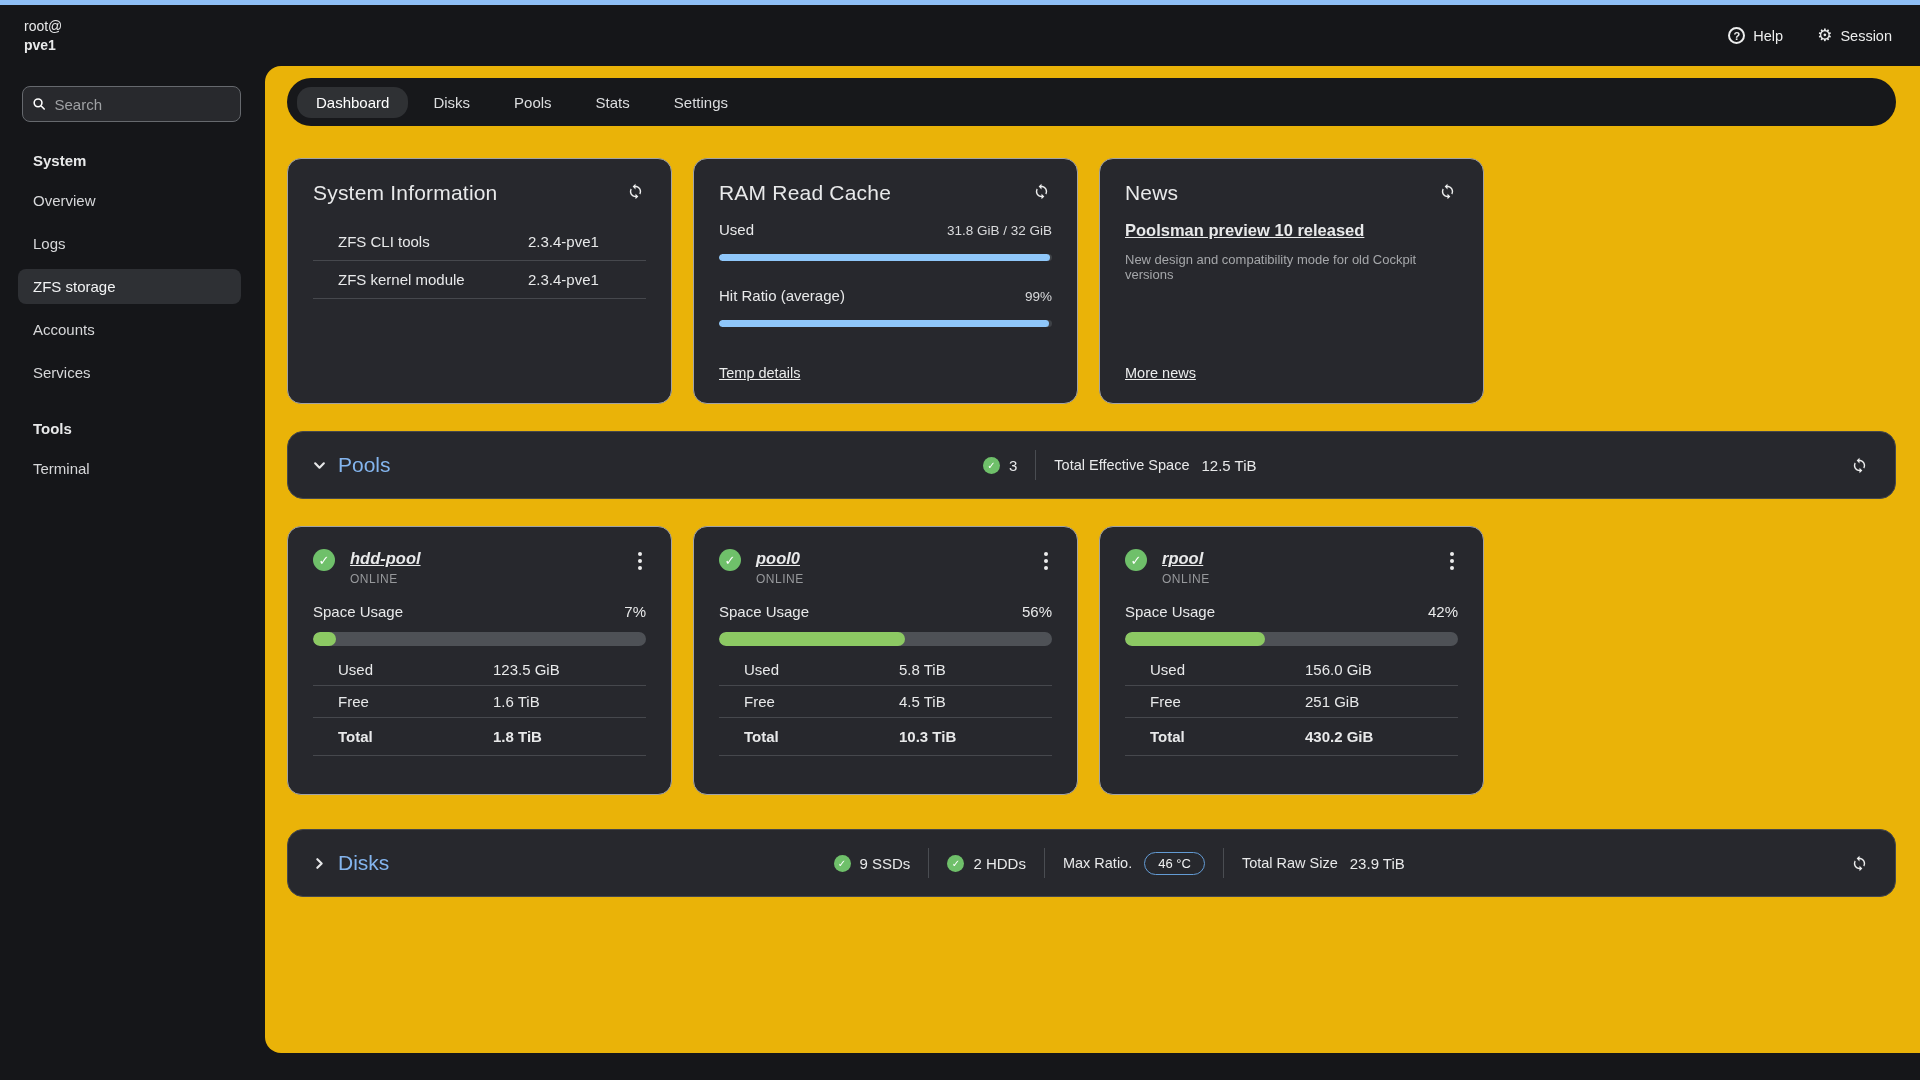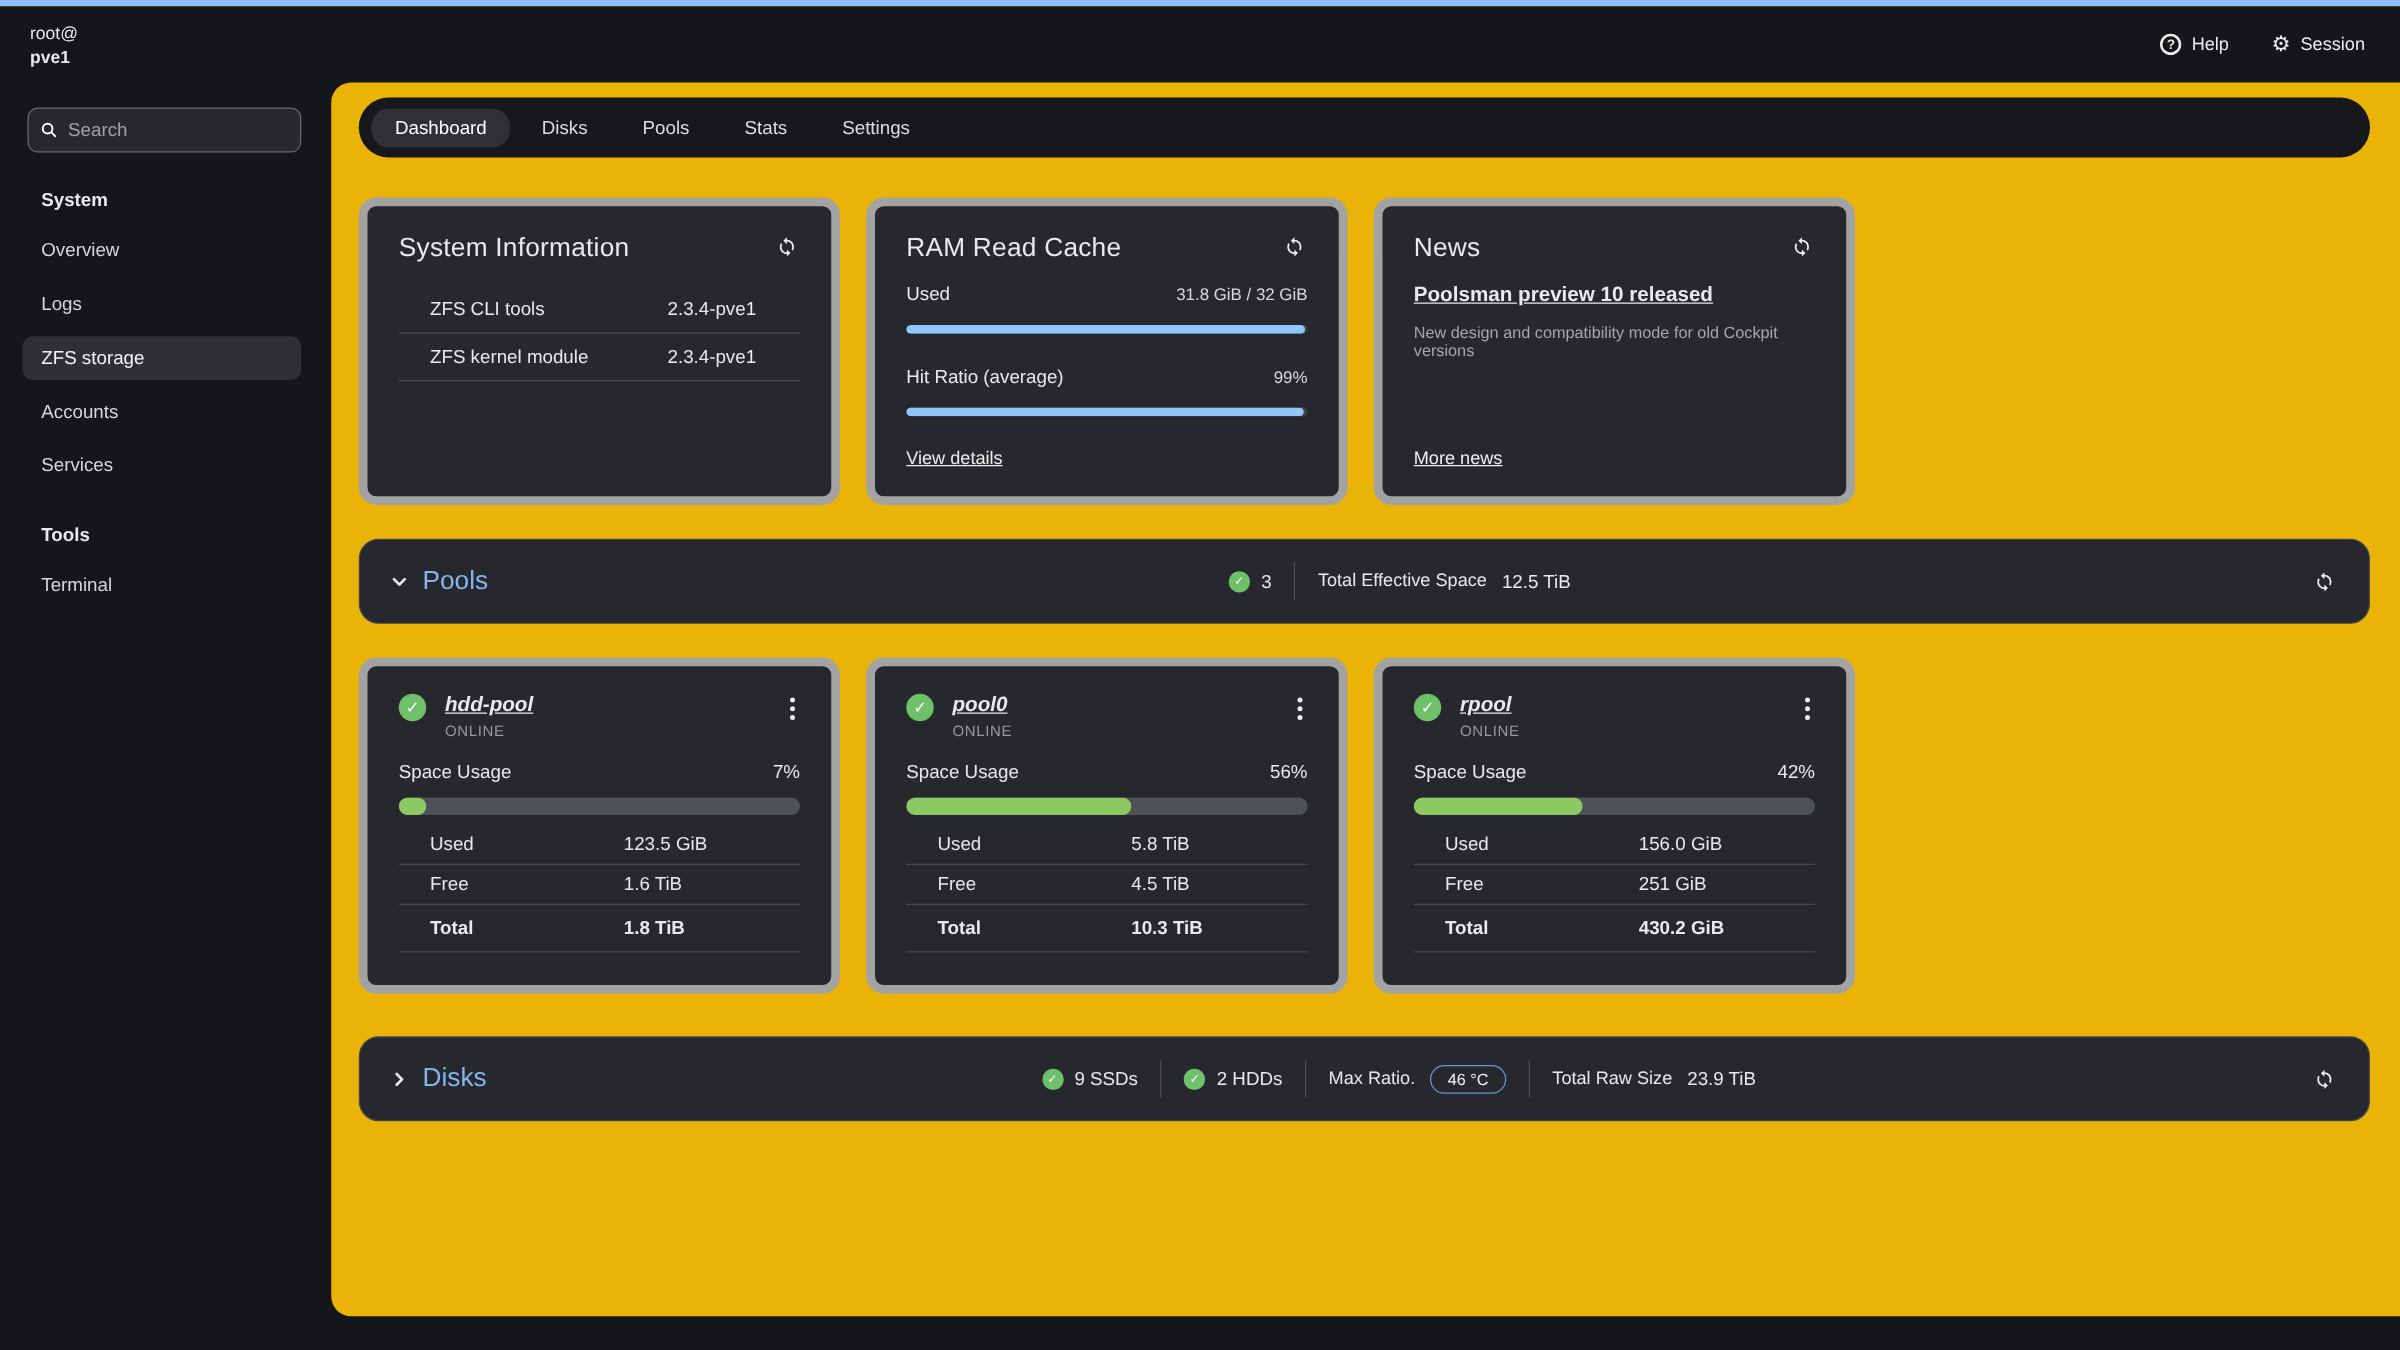--- a/index.html
+++ b/index.html
@@ -58,21 +58,21 @@
   .tab {
     font-size:15px; color:#dcdddf; padding:7px 19px; border-radius:14px;
     cursor:pointer; background:none; border:none; font-family:inherit;
   }
   .tab.active { background:#2f3134; color:#fff; }
 
   
   .grid3 { display:grid; grid-template-columns:repeat(3,385px); gap:21px; }
   .cards-row { margin-bottom:27px; }
   .card {
-    background:#27282d; border:7px solid #a3a3a3; border-radius:14px;
+    background:#27282d; border:1px solid #a3a3a3; border-radius:14px;
     height:246px; padding:22px 25px; display:flex; flex-direction:column;
   }
   .card-head { display:flex; align-items:flex-start; justify-content:space-between; }
   .card-title { font-size:21px; font-weight:500; letter-spacing:.2px; }
   .icon-btn { background:none; border:none; cursor:pointer; padding:2px; line-height:0; }
   .sync-svg { width:17px; height:17px; fill:#eceded; }
 
   
   .kv-table { margin-top:18px; }
   .kv-row {
@@ -232,21 +232,21 @@
         <div class="bar">
           <div class="fill" style="width: 99.4%;"></div>
         </div>
         <div class="stat-row mt26">
           <span>Hit Ratio (average)</span>
           <span class="stat-val">99%</span>
         </div>
         <div class="bar">
           <div class="fill" style="width: 99%;"></div>
         </div>
-        <a class="text-link">View details</a>
+        <a class="text-link">Temp details</a>
       </section>
 
       <section class="card">
         <div class="card-head">
           <h2 class="card-title">News</h2>
           <button class="icon-btn">
             <svg class="sync-svg" viewBox="0 0 24 24">
                 <path d="M12 4V1L8 5l4 4V6c3.31 0 6 2.69 6 6 0 1.01-.25 1.97-.7 2.8l1.46 1.46C19.54 15.03 20 13.57 20 12c0-4.42-3.58-8-8-8zm0 14c-3.31 0-6-2.69-6-6 0-1.01.25-1.97.7-2.8L5.24 7.74C4.46 8.97 4 10.43 4 12c0 4.42 3.58 8 8 8v3l4-4-4-4v3z"></path>
               </svg>
           </button>

